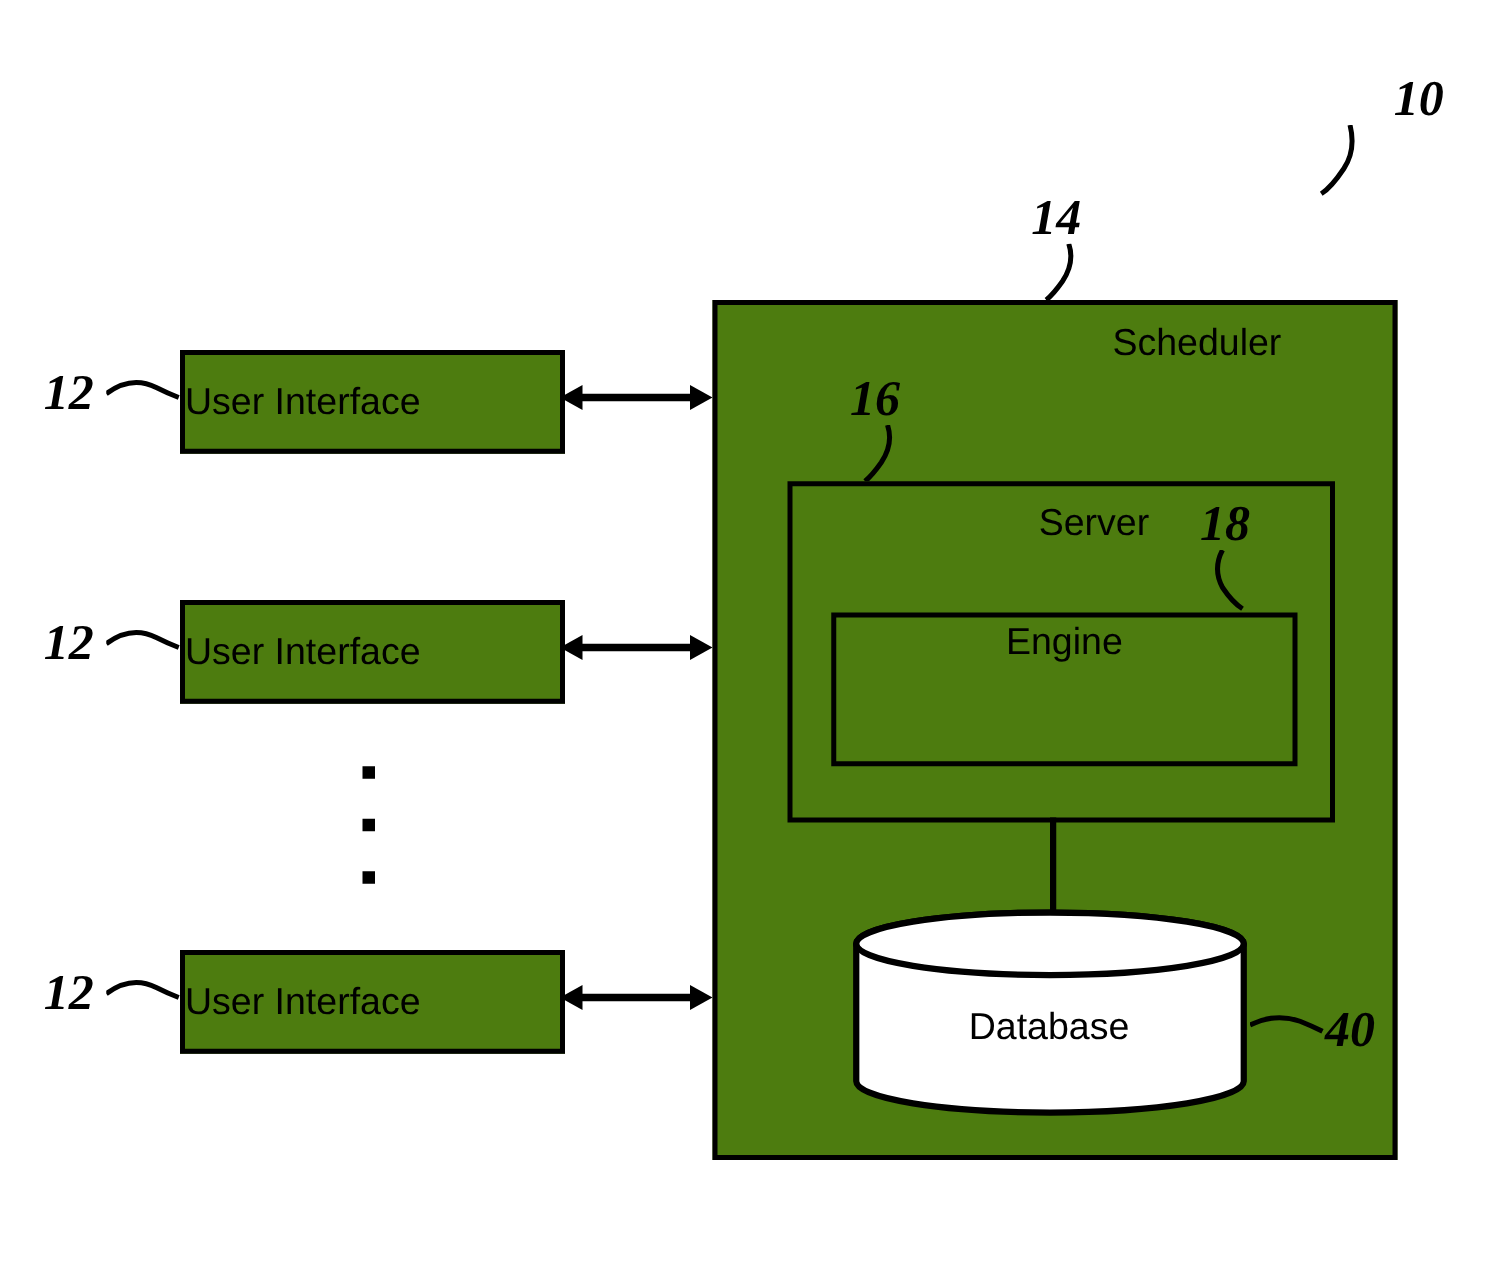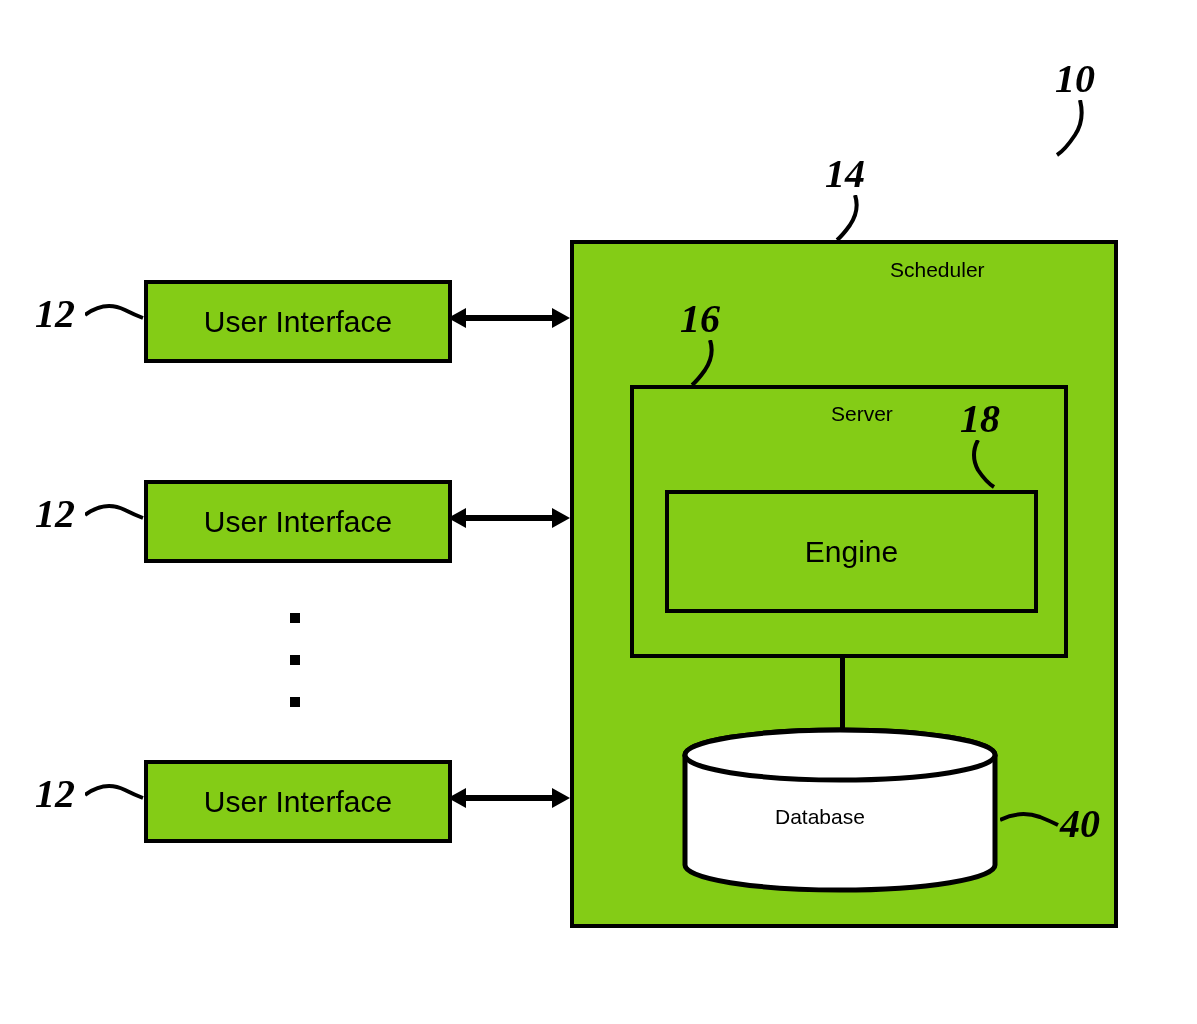--- a/index.html
+++ b/index.html
@@ -7,53 +7,53 @@
       padding: 0;
       width: 1197px;
       height: 1024px;
       position: relative;
       font-family: Arial, sans-serif;
       background: white;
     }
     .box {
       position: absolute;
       border: 4px solid black;
-      background: #84cc16;
+      background: #4d7c0f;
       display: flex;
       align-items: center;
-      justify-content: center;
+      justify-content: flex-start;
       font-size: 30px;
     }
     .label {
       position: absolute;
       font-family: 'Times New Roman', serif;
       font-style: italic;
       font-weight: bold;
       font-size: 40px;
     }
     .inner-label {
       position: absolute;
-      font-size: 21px;
+      font-size: 30px;
       font-family: Arial, sans-serif;
     }
     .arrow-line {
       position: absolute;
       background: black;
     }
     .dot {
       position: absolute;
       width: 10px;
       height: 10px;
       background: black;
     }
   </style>
 </head>
 <body>
 
-<div class="label" style="left: 1055px; top: 55px;">10</div>
+<div class="label" style="left: 1115px; top: 55px;">10</div>
 <svg style="position:absolute; left: 1055px; top: 100px; width: 50px; height: 60px;" viewBox="0 0 50 60">
   <path d="M 25 0 Q 30 20 20 35 Q 10 50 2 55" stroke="black" stroke-width="4" fill="none"></path>
 </svg>
 
 <div class="label" style="left: 825px; top: 150px;">14</div>
 <svg style="position:absolute; left: 835px; top: 195px; width: 40px; height: 50px;" viewBox="0 0 40 50">
   <path d="M 20 0 Q 25 15 15 30 Q 8 40 2 45" stroke="black" stroke-width="4" fill="none"></path>
 </svg>
 
 <div class="box" style="left: 570px; top: 240px; width: 540px; height: 680px;">

